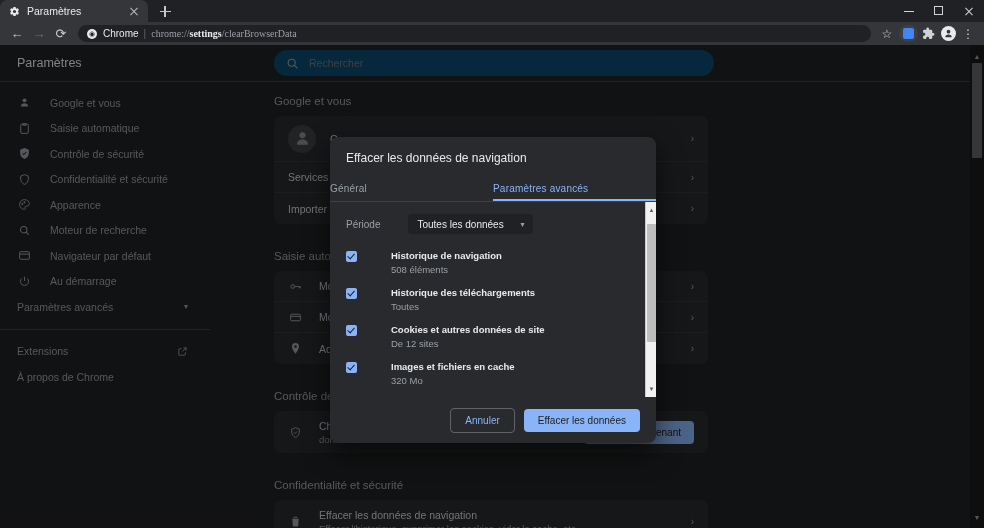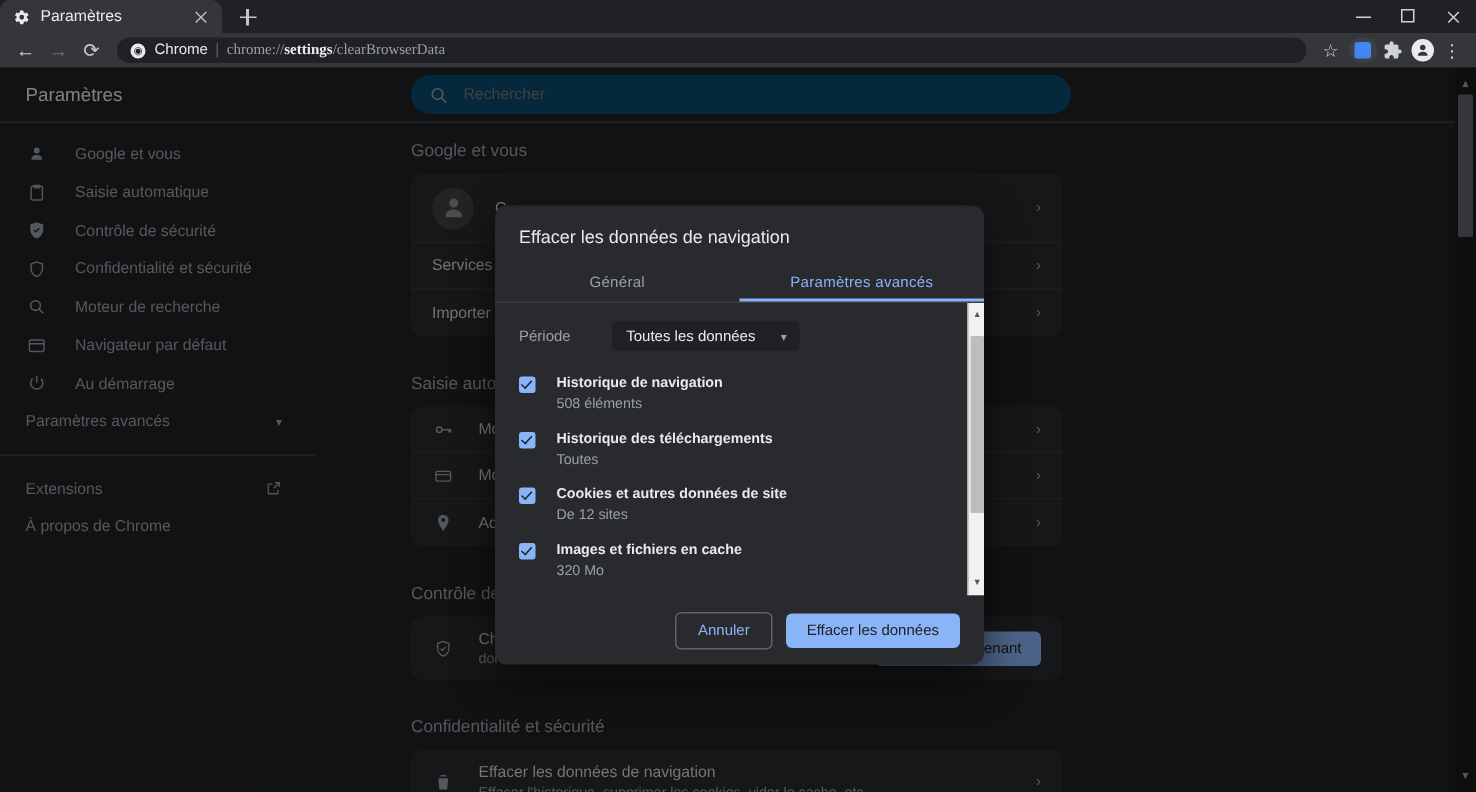--- a/index.html
+++ b/index.html
@@ -136,32 +136,32 @@
 
   
   .scrim { position:absolute; top:45px; left:0; width:984px; height:483px; background: rgba(0,0,0,0.45); }
   .dialog {
     position:absolute; left: 330px; top: 137px; width: 326px; height: 306px;
     background:#292a2d; border-radius: 8px; box-shadow: 0 10px 26px rgba(0,0,0,.6);
     display:flex; flex-direction:column; overflow:hidden;
   }
   .dlg-title { font-size: 12px; color:#e8eaed; padding: 14px 16px 10px 16px; }
   .dlg-tabs { display:flex; height: 27px; border-bottom: 1px solid #3c4043; position:relative; }
-  .dlg-tab { flex:1; display:flex; align-items:center; justify-content:center;
+  .dlg-tab { flex:1; display:flex; align-items:center; justify-content:flex-start;
     font-size: 10px; color:#9aa0a6; letter-spacing:.2px; }
   .dlg-tab.active { color:#8ab4f8; }
   .dlg-tab-underline { position:absolute; bottom:0; left:50%; width:50%; height:2px; background:#8ab4f8; }
   .dlg-body { flex:1; position:relative; overflow:hidden; }
   .period-row { display:flex; align-items:center; padding: 12px 16px 6px 16px; }
   .period-label { font-size:10px; color:#9aa0a6; margin-right: 28px; }
   .period-select { background:#202124; border-radius:4px; height:20px; width: 125px;
     display:flex; align-items:center; padding: 0 9px; font-size:10px; color:#e8eaed; }
   .period-select .caret { margin-left:auto; font-size:8px; color:#9aa0a6; }
   .opts { padding: 4px 16px 0 16px; }
-  .opt { display:flex; align-items:flex-start; padding: 5px 0 5px 0; }
+  .opt { display:flex; align-items:flex-start; padding: 5px 0 5px 0; gap: 20px; }
   .cb { width:11px; height:11px; border-radius:2px; flex:none; margin-right: 14px; margin-top:2px;
     position:relative; }
   .cb.on { background:#8ab4f8; }
   .cb.on:after { content:""; position:absolute; left:3.3px; top:1px; width:3.2px; height:6.2px;
     border:solid #202124; border-width: 0 1.6px 1.6px 0; transform: rotate(42deg); }
   .opt-name { font-size:9.5px; color:#e8eaed; font-weight:700; line-height:13px; }
   .opt-sub { font-size:9.5px; color:#9aa0a6; line-height:13px; margin-top:1px; }
   .dlg-scrollbar { position:absolute; right:0; top:0; width:11px; height:100%; background:#f1f1f1;
     border-left:1px solid #c9c9c9; }
   .dlg-scrollbar .thumb { position:absolute; left:1px; top: 22px; width:9px; height: 118px;
@@ -285,20 +285,30 @@
         <div class="side-item">
           <span class="si-icon">
             <svg width="13" height="13" viewBox="0 0 24 24" fill="none" stroke="#9aa0a6" stroke-width="1.8">
                 <path d="M12 3 5 5.6v5.6c0 4.5 3 8.6 7 9.8 4-1.2 7-5.3 7-9.8V5.6L12 3z"></path>
               </svg>
           </span>
           <span>Confidentialité et sécurité</span>
         </div>
         <div class="side-item">
           <span class="si-icon">
+            <svg width="13" height="13" viewBox="0 0 24 24" fill="none" stroke="#9aa0a6" stroke-width="1.7">
+                <path d="M12 3a9 9 0 1 0 0 18c1.1 0 1.8-.8 1.8-1.7 0-.5-.2-.9-.5-1.2-.3-.3-.5-.7-.5-1.1 0-1 .8-1.7 1.8-1.7H16a5 5 0 0 0 5-5c0-3.9-4-7.3-9-7.3z"></path>
+                <circle cx="8" cy="11" r="1.2" fill="#9aa0a6"></circle>
+                <circle cx="12" cy="8" r="1.2" fill="#9aa0a6"></circle>
+              </svg>
+          </span>
+          <span>Apparence</span>
+        </div>
+        <div class="side-item">
+          <span class="si-icon">
             <svg width="13" height="13" viewBox="0 0 24 24" fill="none" stroke="#9aa0a6" stroke-width="1.9">
                 <circle cx="10.5" cy="10.5" r="6"></circle>
                 <path d="M15 15l5 5"></path>
               </svg>
           </span>
           <span>Moteur de recherche</span>
         </div>
         <div class="side-item">
           <span class="si-icon">
             <svg width="13" height="13" viewBox="0 0 24 24" fill="none" stroke="#9aa0a6" stroke-width="1.8">

